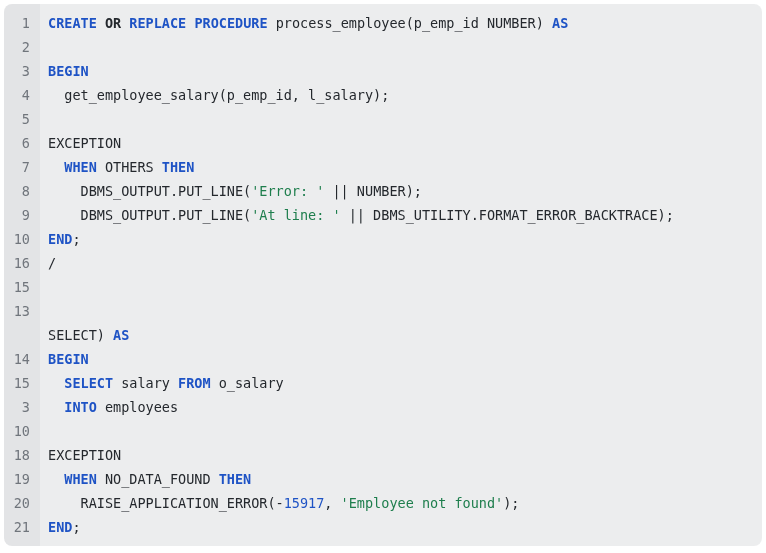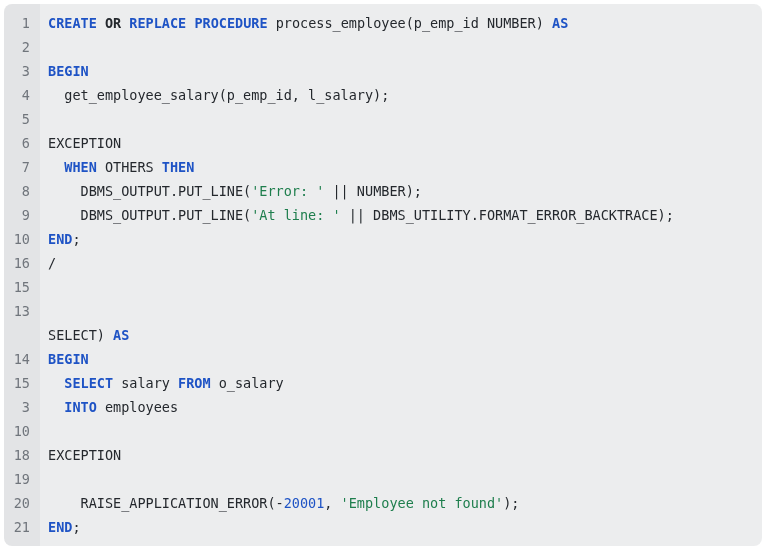--- a/index.html
+++ b/index.html
@@ -131,23 +131,24 @@
       </div>
       <div class="row">
         <span class="ln">10</span>
       </div>
       <div class="row">
         <span class="ln">18</span>
         <span class="code"><span class="tk-p">EXCEPTION</span></span>
       </div>
       <div class="row">
         <span class="ln">19</span>
+        <span class="code"><span class="tk-p">  </span><span class="tk-k">WHEN</span><span class="tk-p"> NO_DATA_FOUND </span><span class="tk-k">THEN</span></span>
       </div>
       <div class="row">
         <span class="ln">20</span>
-        <span class="code"><span class="tk-p">    RAISE_APPLICATION_ERROR(-</span><span class="tk-n">20001</span><span class="tk-p">, </span><span class="tk-s">'Employee not found'</span><span class="tk-p">);</span></span>
+        <span class="code"><span class="tk-p">    RAISE_APPLICATION_ERROR(-</span><span class="tk-n">15917</span><span class="tk-p">, </span><span class="tk-s">'Employee not found'</span><span class="tk-p">);</span></span>
       </div>
       <div class="row">
         <span class="ln">21</span>
         <span class="code"><span class="tk-k">END</span><span class="tk-p">;</span></span>
       </div>
     </div>
 </div>
 
 </body></html>

